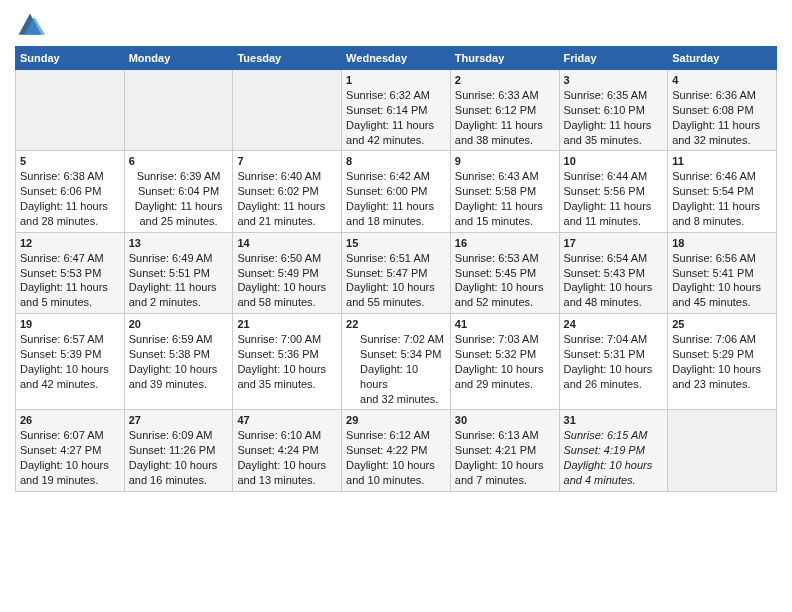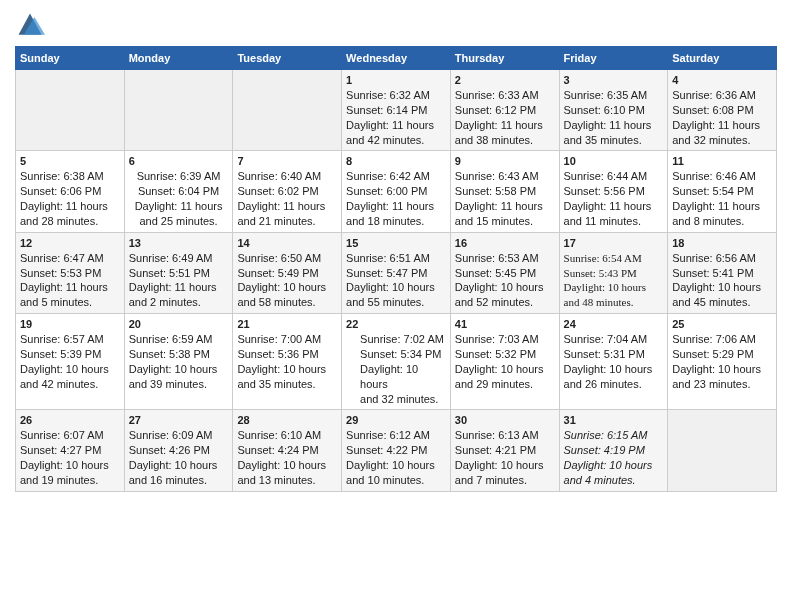--- a/index.html
+++ b/index.html
@@ -242,21 +242,21 @@
           </td>
           <td>
             <span class="day-num">16</span>
             <div class="day-info" style="white-space: pre-line;">Sunrise: 6:53 AM
 Sunset: 5:45 PM
 Daylight: 10 hours
 and 52 minutes.</div>
           </td>
           <td>
             <span class="day-num">17</span>
-            <div class="day-info" style="white-space: pre-line; font-family: Liberation Serif, serif;">Sunrise: 6:54 AM
+            <div class="day-info" style="white-space: pre-line;">Sunrise: 6:54 AM
 Sunset: 5:43 PM
 Daylight: 10 hours
 and 48 minutes.</div>
           </td>
           <td>
             <span class="day-num">18</span>
             <div class="day-info" style="white-space: pre-line;">Sunrise: 6:56 AM
 Sunset: 5:41 PM
 Daylight: 10 hours
 and 45 minutes.</div>
@@ -317,26 +317,26 @@
           <td>
             <span class="day-num">26</span>
             <div class="day-info" style="white-space: pre-line;">Sunrise: 6:07 AM
 Sunset: 4:27 PM
 Daylight: 10 hours
 and 19 minutes.</div>
           </td>
           <td>
             <span class="day-num">27</span>
             <div class="day-info" style="white-space: pre-line;">Sunrise: 6:09 AM
-Sunset: 4:26 PM
+Sunset: 11:26 PM
 Daylight: 10 hours
 and 16 minutes.</div>
           </td>
           <td>
-            <span class="day-num">28</span>
+            <span class="day-num">47</span>
             <div class="day-info" style="white-space: pre-line;">Sunrise: 6:10 AM
 Sunset: 4:24 PM
 Daylight: 10 hours
 and 13 minutes.</div>
           </td>
           <td>
             <span class="day-num">29</span>
             <div class="day-info" style="white-space: pre-line;">Sunrise: 6:12 AM
 Sunset: 4:22 PM
 Daylight: 10 hours

